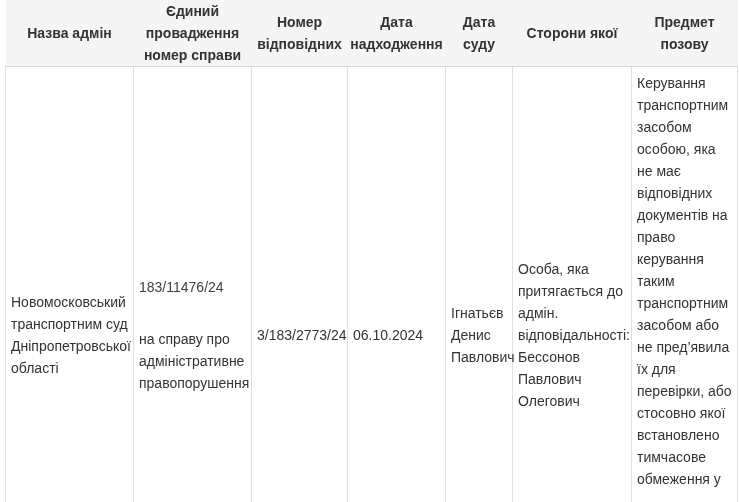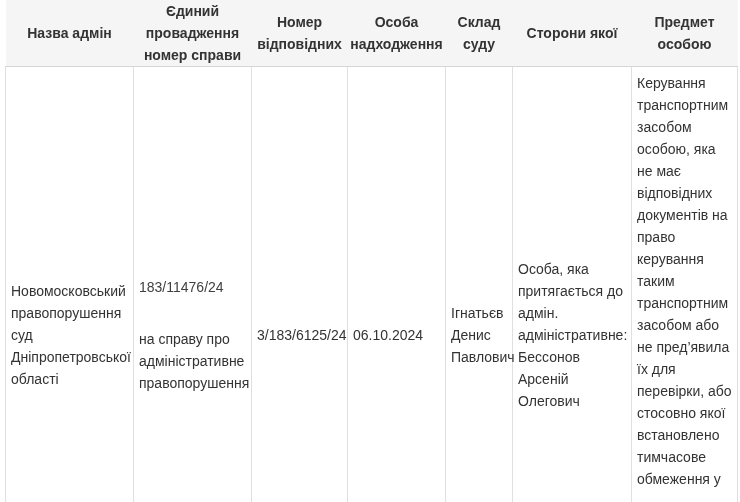--- a/index.html
+++ b/index.html
@@ -87,46 +87,46 @@
         <col class="c4">
         <col class="c5">
         <col class="c6">
         <col class="c7">
     </colgroup>
     <thead>
       <tr>
         <th>Назва адмін</th>
         <th>Єдиний провадження номер справи</th>
         <th>Номер відповідних</th>
-        <th>Особа надходження</th>
-        <th>Склад суду</th>
+        <th>Дата надходження</th>
+        <th>Дата суду</th>
         <th>Сторони якої</th>
-        <th>Предмет особою</th>
+        <th>Предмет позову</th>
       </tr>
     </thead>
     <tbody>
       <tr>
         <td>
-          <span>Новомосковський правопорушення суд Дніпропетровської області</span>
+          <span>Новомосковський транспортним суд Дніпропетровської області</span>
         </td>
         <td>
           <a class="case-link" href="#">183/11476/24</a>
           <span>на справу про адміністративне правопорушення</span>
         </td>
         <td>
-          <span>3/183/6125/24</span>
+          <span>3/183/2773/24</span>
         </td>
         <td>
           <span>06.10.2024</span>
         </td>
         <td>
           <span>Ігнатьєв Денис Павлович</span>
         </td>
         <td>
-          <span>Особа, яка притягається до адмін. адміністративне: Бессонов Арсеній Олегович</span>
+          <span>Особа, яка притягається до адмін. відповідальності: Бессонов Павлович Олегович</span>
         </td>
         <td class="subject-cell">
           <span>Керування транспортним засобом особою, яка не має відповідних документів на право керування таким транспортним засобом або не пред’явила їх для перевірки, або стосовно якої встановлено тимчасове обмеження у</span>
         </td>
       </tr>
     </tbody>
   </table>
 </div>
 
 </body></html>

